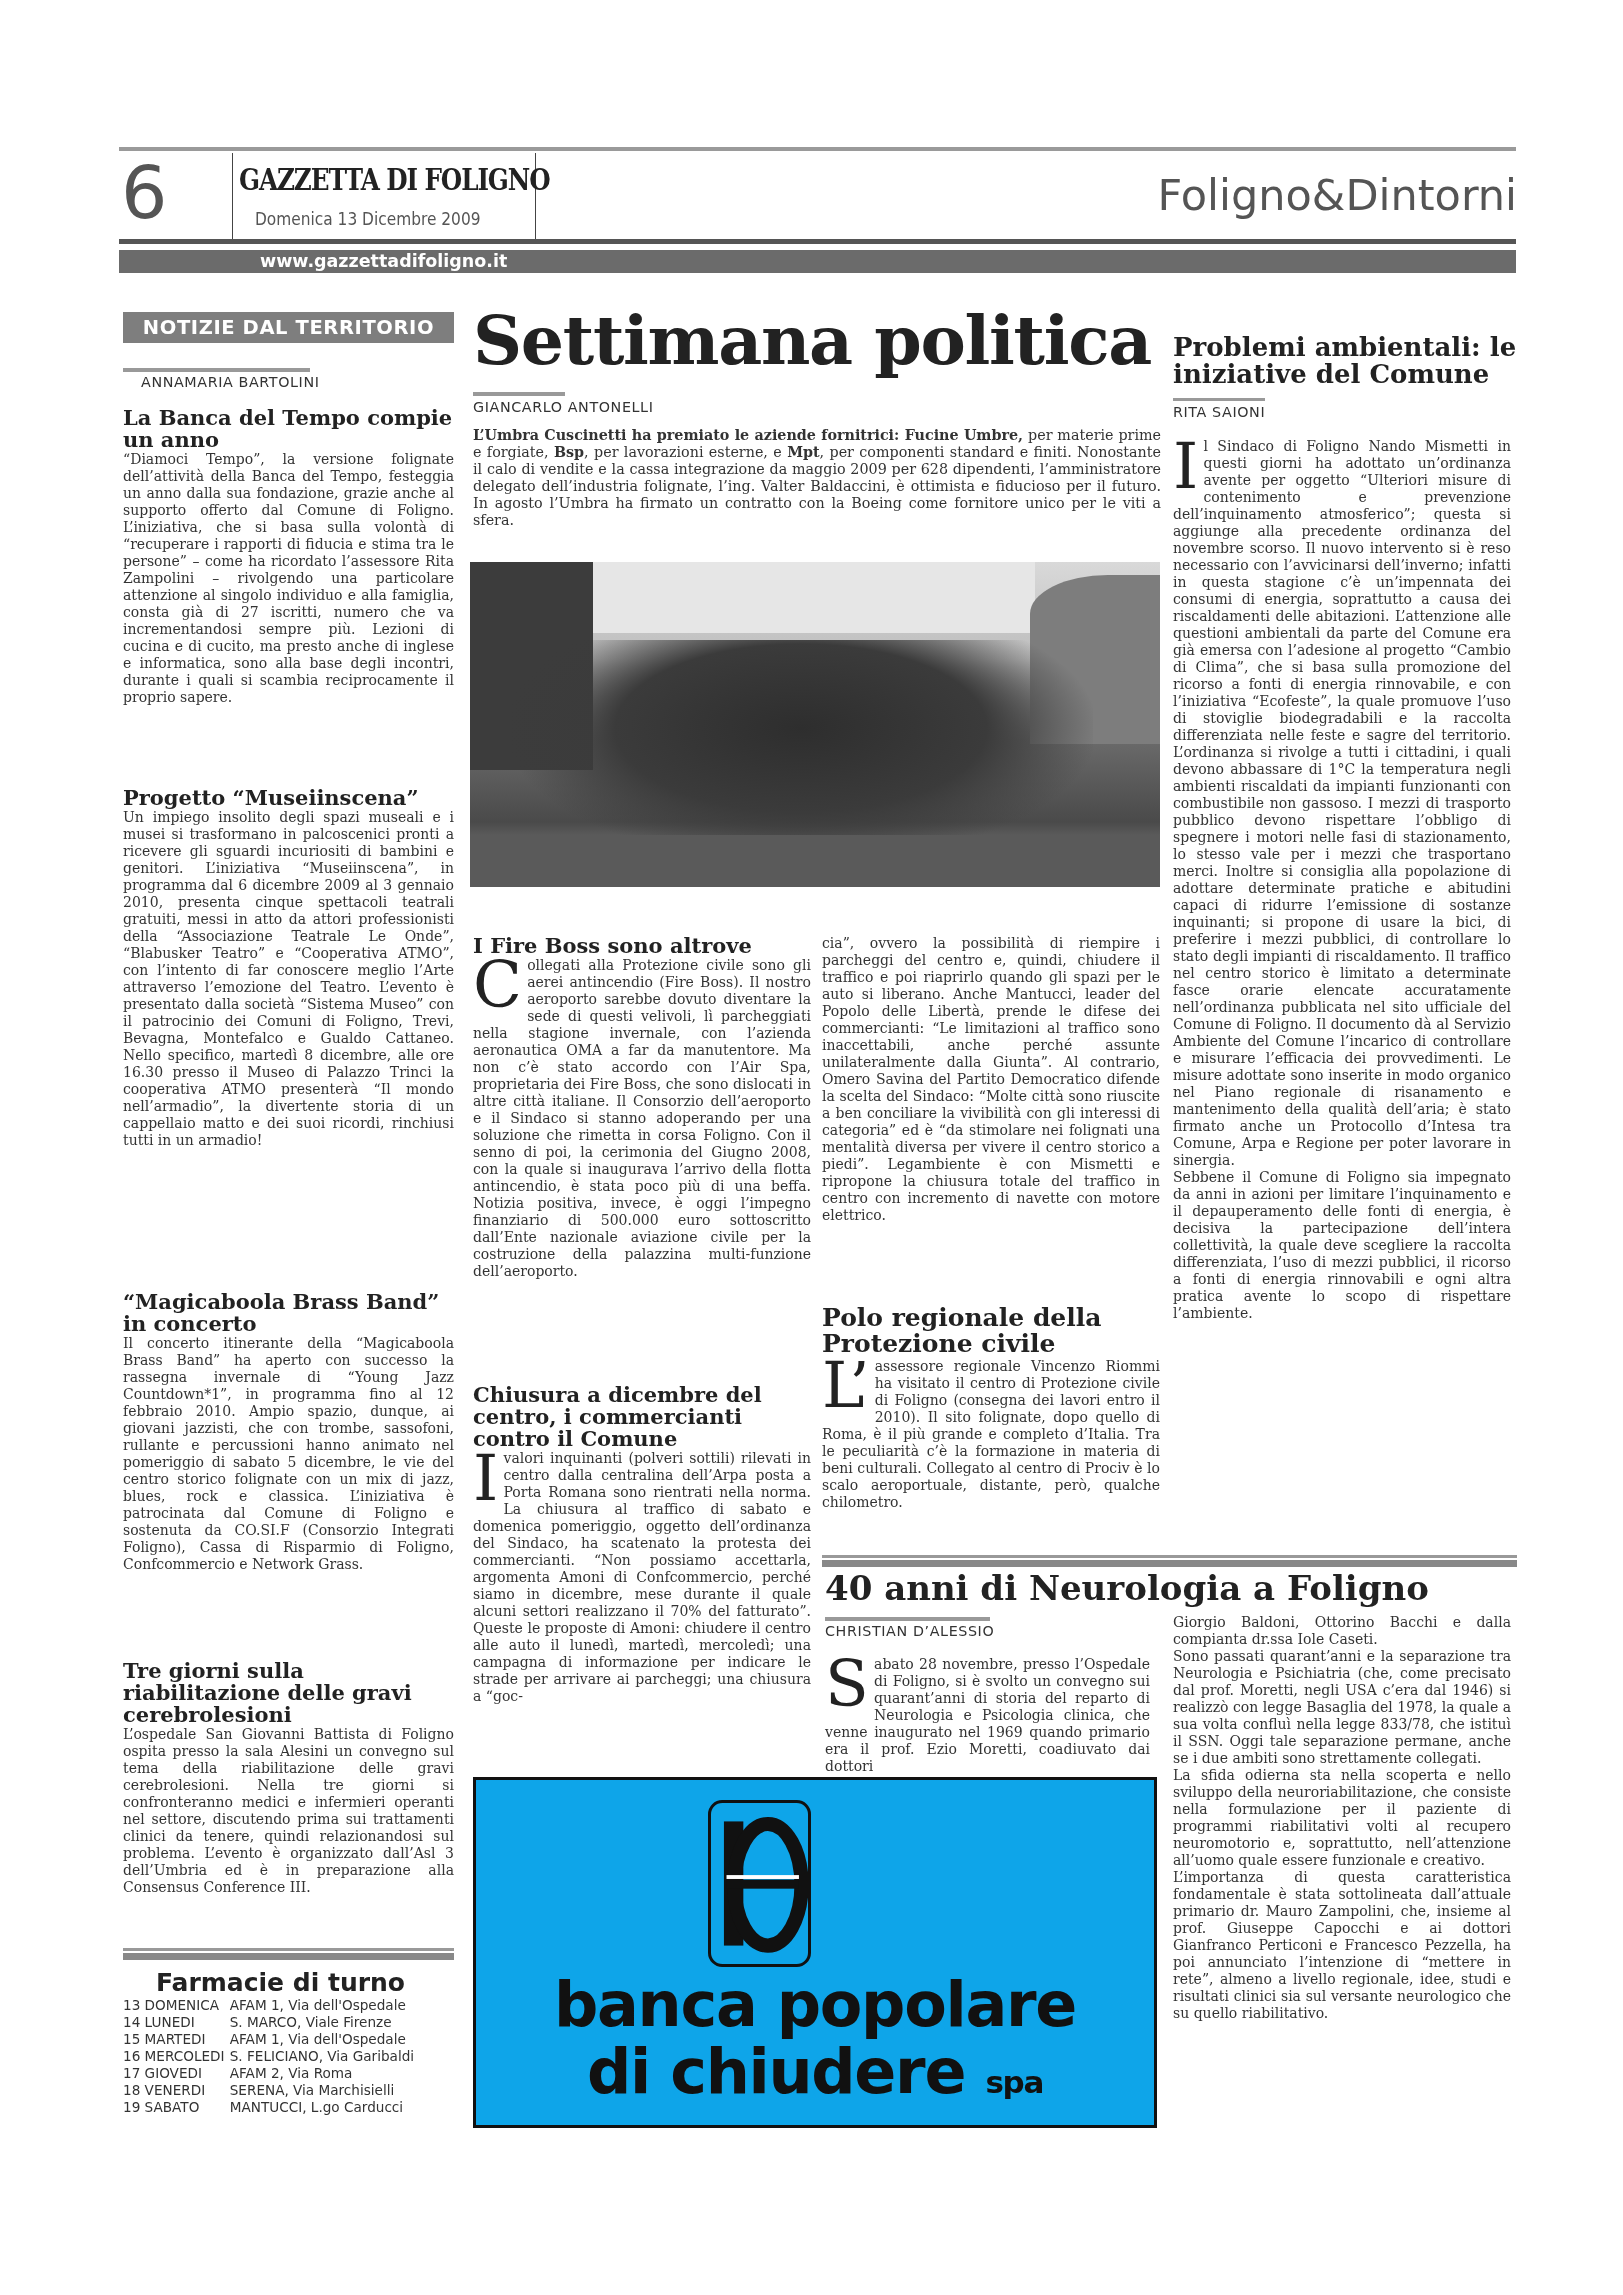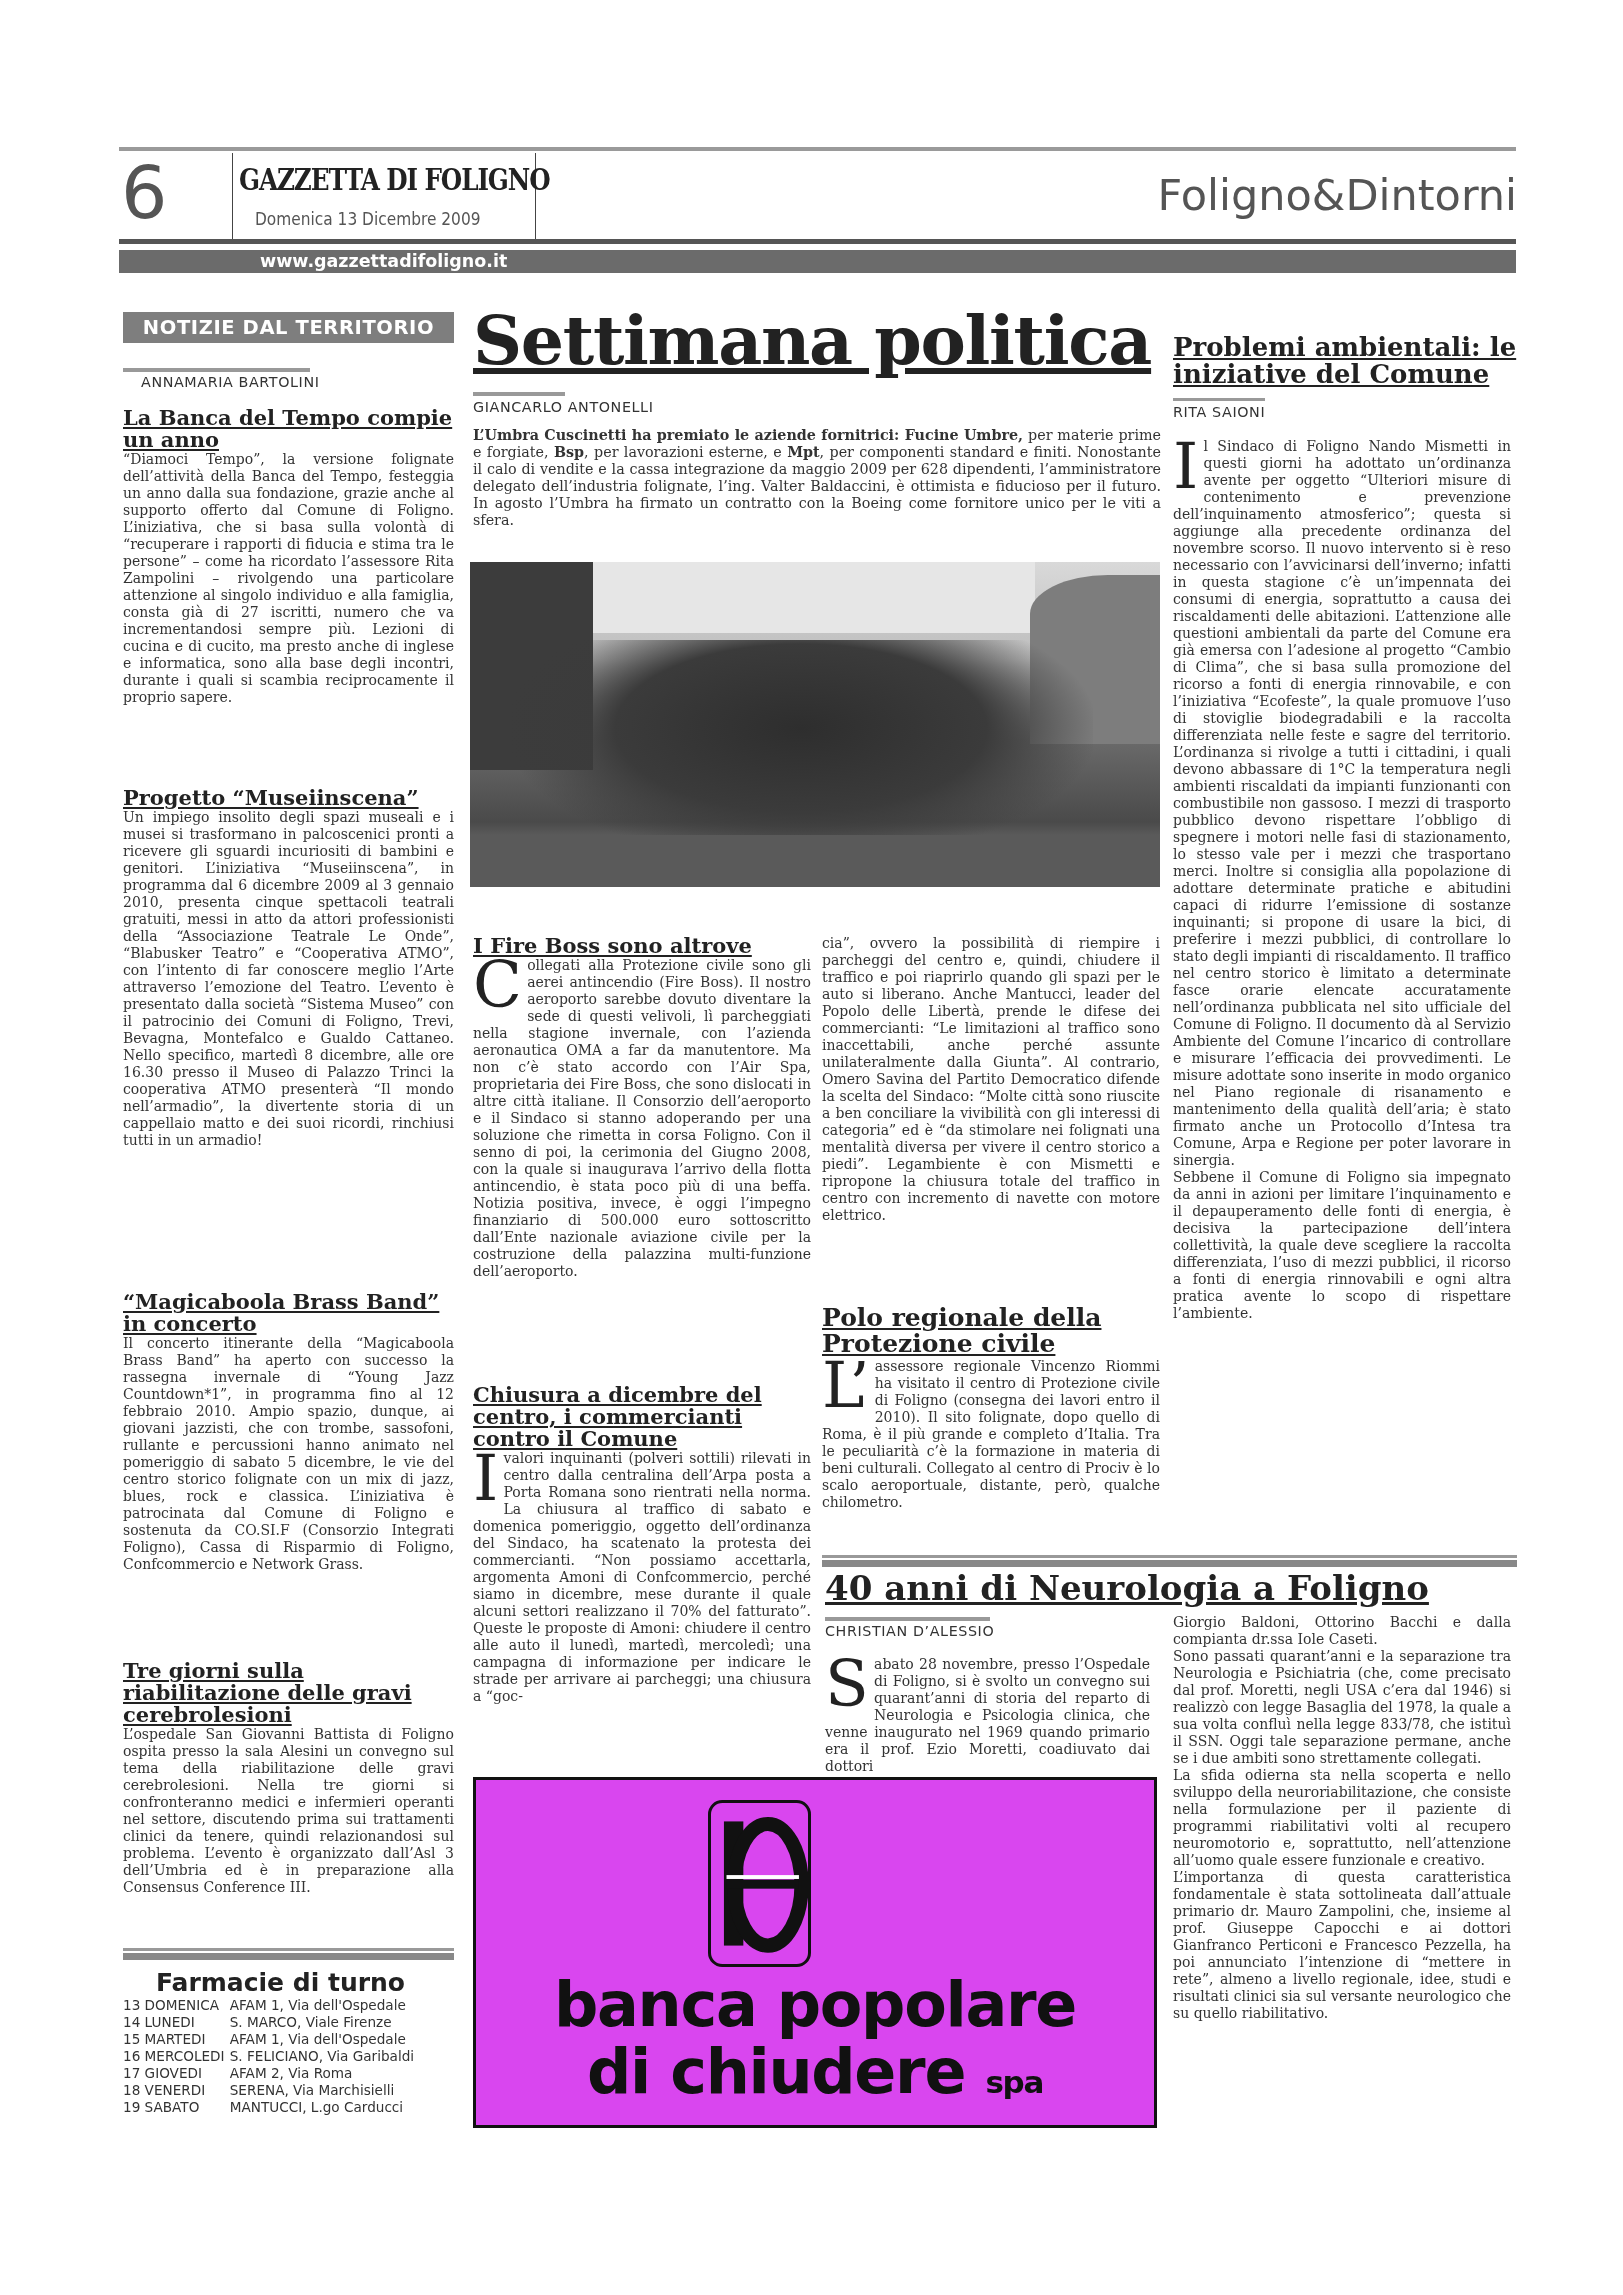--- a/index.html
+++ b/index.html
@@ -12,39 +12,39 @@
   .masthead-title { left:239px; top:162px; font-family:"DejaVu Serif", serif; font-weight:bold; font-size:30px; letter-spacing:-1.3px; color:#222; transform:scaleX(0.82); transform-origin:left; white-space:nowrap; }
   .masthead-date { left:255px; top:209px; font-family:"DejaVu Sans", sans-serif; font-size:17.5px; color:#555; transform:scaleX(0.88); transform-origin:left; white-space:nowrap; }
   .section-name { right:106px; top:170px; font-family:"DejaVu Sans", sans-serif; font-size:43px; color:#555; white-space:nowrap; }
   .rule-mid { left:119px; top:239px; width:1397px; height:5.2px; background:#555; }
   .url-band { left:119px; top:250px; width:1397px; height:23.4px; background:#6b6b6b; }
   .url-text { left:260px; top:250px; font-family:"DejaVu Sans", sans-serif; font-weight:bold; font-size:17.5px; color:#fff; line-height:23.4px; }
 
   
   .byline-rule { height:3.9px; background:#999; }
   .byline { font-family:"DejaVu Sans", sans-serif; font-size:14.3px; letter-spacing:0.6px; color:#333; }
-  .hl { font-family:"DejaVu Serif", serif; font-weight:bold; color:#222; line-height:1.05;text-decoration:underline; }
+  .hl { font-family:"DejaVu Serif", serif; font-weight:bold; color:#222; line-height:1.05; }
   .body { font-family:"DejaVu Serif", serif; font-size:14px; line-height:17px; color:#333; text-align:justify; hyphens:auto; }
   .body p { margin:0; }
   .drop { float:left; font-size:64px; line-height:51px; margin:2.6px 5.2px 0 0; font-family:"DejaVu Serif", serif; color:#222; }
 
   
   .col-left { left:123px; width:331px; }
   .section-tag { left:123px; top:312px; width:331px; height:31px; background:#7e7e7e; color:#fff; font-family:"DejaVu Sans", sans-serif; font-weight:bold; font-size:19.5px; text-align:center; line-height:31px; letter-spacing:0.6px; }
 
   
   .photo { left:470px; top:562px; width:690px; height:325px; background:linear-gradient(180deg,#d9d9d9 0%,#bdbdbd 30%,#6a6a6a 55%,#4a4a4a 80%,#9a9a9a 100%); overflow:hidden; }
   .photo .bldg { position:absolute; left:0; top:0; width:123px; height:208px; background:#3c3c3c; }
   .photo .wall { position:absolute; left:123px; top:0; width:442px; height:71px; background:#e6e6e6; }
   .photo .hill { position:absolute; right:0; top:13px; width:130px; height:169px; background:#7d7d7d; border-top-left-radius:78px 39px; }
   .photo .crowd { position:absolute; left:39px; top:78px; width:584px; height:221px; background:radial-gradient(ellipse at 50% 40%, #2e2e2e 0%, #3b3b3b 45%, rgba(60,60,60,0) 72%); }
   .photo .ground { position:absolute; left:0; bottom:0; width:100%; height:52px; background:#5a5a5a; }
 
   
-  .ad { left:473px; top:1777px; width:678px; height:345px; border:3.9px solid #111; background:#d946ef; }
+  .ad { left:473px; top:1777px; width:678px; height:345px; border:3.9px solid #111; background:#0ea5e9; }
   .ad-logo { position:absolute; left:232px; top:19.5px; width:97px; height:161px; border:3.2px solid #111; border-radius:14.3px; }
   .ad-text { position:absolute; left:0; width:100%; font-family:"DejaVu Sans", sans-serif; font-weight:bold; font-size:62px; color:#111; text-align:center; letter-spacing:-1.3px; }
   .ad-spa { font-size:31px; }
 
   .double-rule { height:2.6px; background:#999; }
   .double-rule2 { height:6.5px; background:#888; }
 
   .pharm { font-family:"DejaVu Sans", sans-serif; font-size:13.6px; color:#333; line-height:17px; }
   .pharm td { padding:0 5.2px 0 0; white-space:nowrap; }
   table { border-collapse:collapse; }

